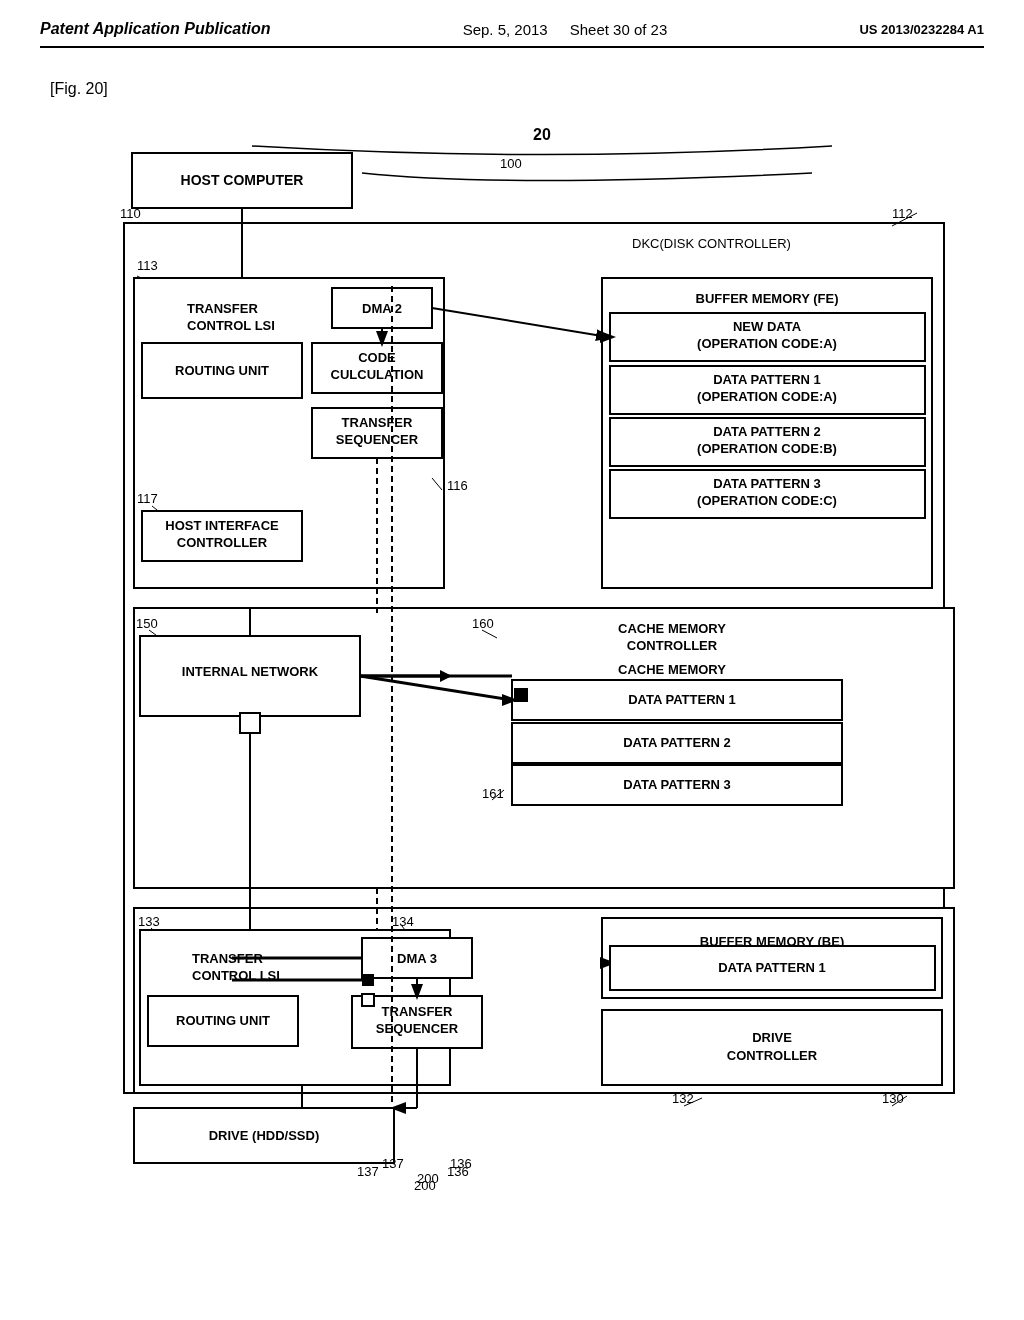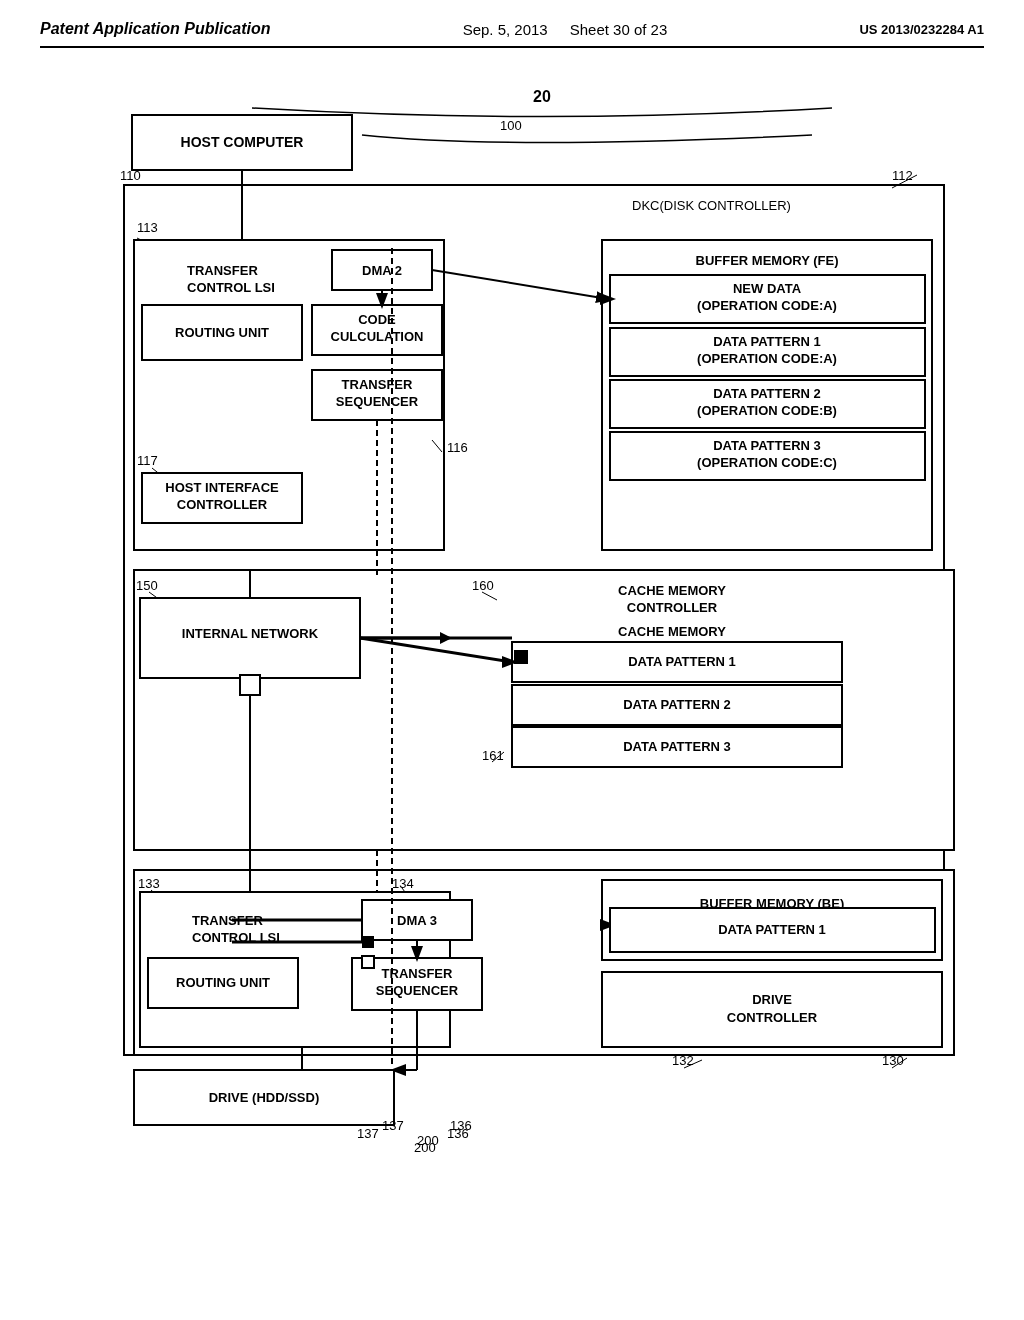--- a/index.html
+++ b/index.html
@@ -67,20 +67,21 @@
 
   <div class="header">
     <div class="header-left">Patent Application Publication</div>
     <div class="header-center">
       <span>Sep. 5, 2013</span>
       <span>Sheet 30 of 23</span>
     </div>
     <div class="header-right">US 2013/0232284 A1</div>
   </div>
 
+  <div class="fig-label">[Fig. 20]</div>
 
   <div class="diagram-area">
 
     <svg class="svg-overlay" viewBox="0 0 920 1100">
 
       <text x="490" y="22" font-size="16" font-weight="bold" text-anchor="middle" font-family="Arial">20</text>
       <path d="M 200 28 Q 490 45 780 28" fill="none" stroke="#000" stroke-width="1.5"></path>
 
       <rect x="80" y="35" width="220" height="55" fill="white" stroke="#000" stroke-width="2"></rect>
       <text x="190" y="67" font-size="14" font-weight="bold" text-anchor="middle" font-family="Arial">HOST COMPUTER</text>

